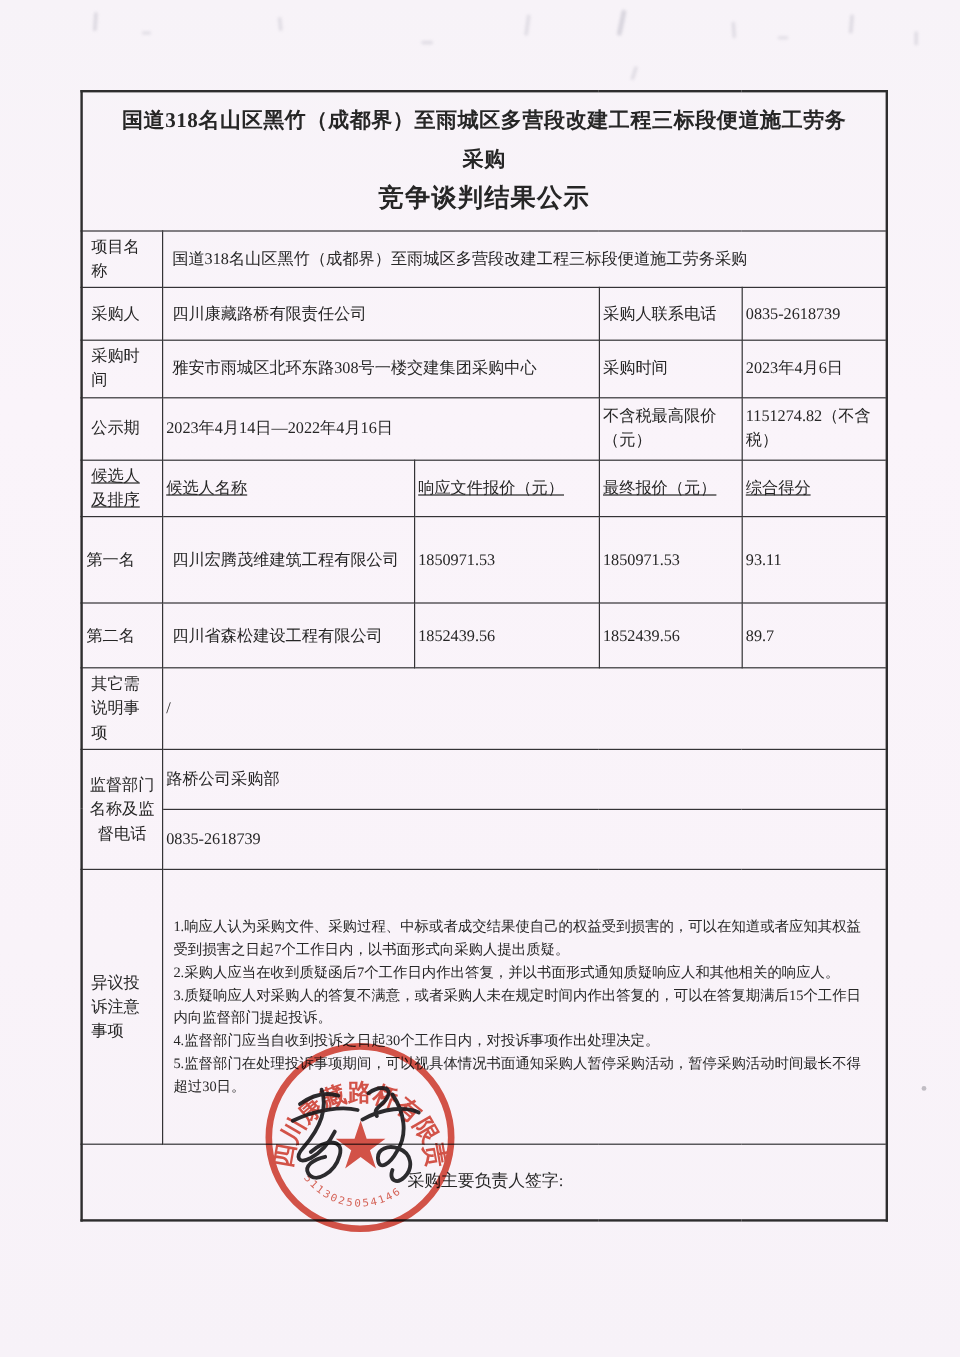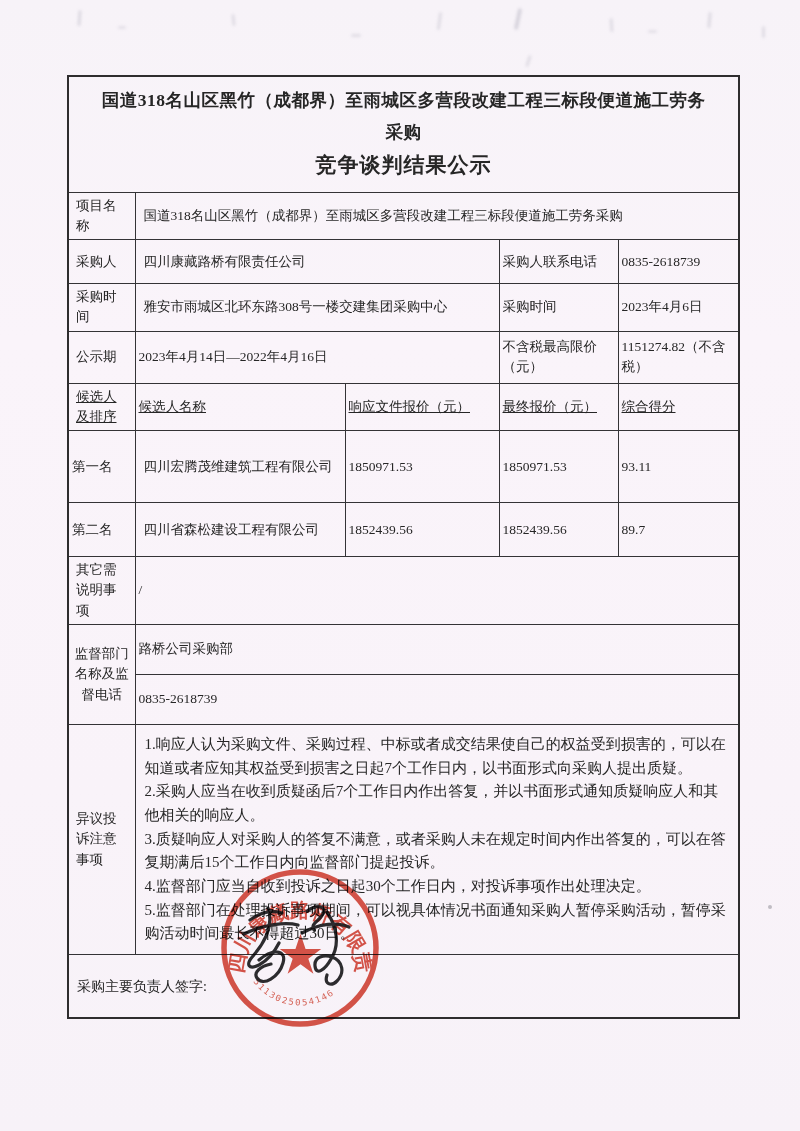--- a/index.html
+++ b/index.html
@@ -32,22 +32,22 @@
   .title-cell{height:96px;text-align:center;font-weight:700;padding:8px 26px;}
   .title-line{font-size:17.5px;line-height:1.8;letter-spacing:.5px;}
   .subtitle-line{font-size:21px;line-height:1.7;letter-spacing:1px;}
   .lab{text-align:left;padding-left:7px;}
   .labc{text-align:center;padding-left:4px;padding-right:4px;}
   .val{text-align:left;padding-left:8px;}
   .ctr{text-align:left;padding-left:3px;padding-right:3px;}
   .r44{height:44px;} .r52{height:52px;} .r40{height:40px;text-decoration:underline;}
   .r72{height:72px;} .r54{height:54px;} .r50{height:50px;margin-left:16px;} .r56{height:56px;}
   .obj{padding:8px 10px 8px 9px;}
-  .obj p{margin:0;font-size:15px;line-height:1.58;text-align:left;}
-  .sign-cell{text-align:left;padding-left:8px;font-size:14px;height:56px;}
+  .obj p{margin:0;font-size:12px;line-height:1.58;text-align:left;}
+  .sign-cell{text-align:center;padding-left:8px;font-size:14px;height:56px;}
 
   .seal-wrap{
     position:absolute;left:198px;top:848px;width:204px;height:204px;
     mix-blend-mode:multiply;pointer-events:none;
   }
   .seal-wrap svg{width:100%;height:100%;}
 </style>
 </head>
 <body>
 

